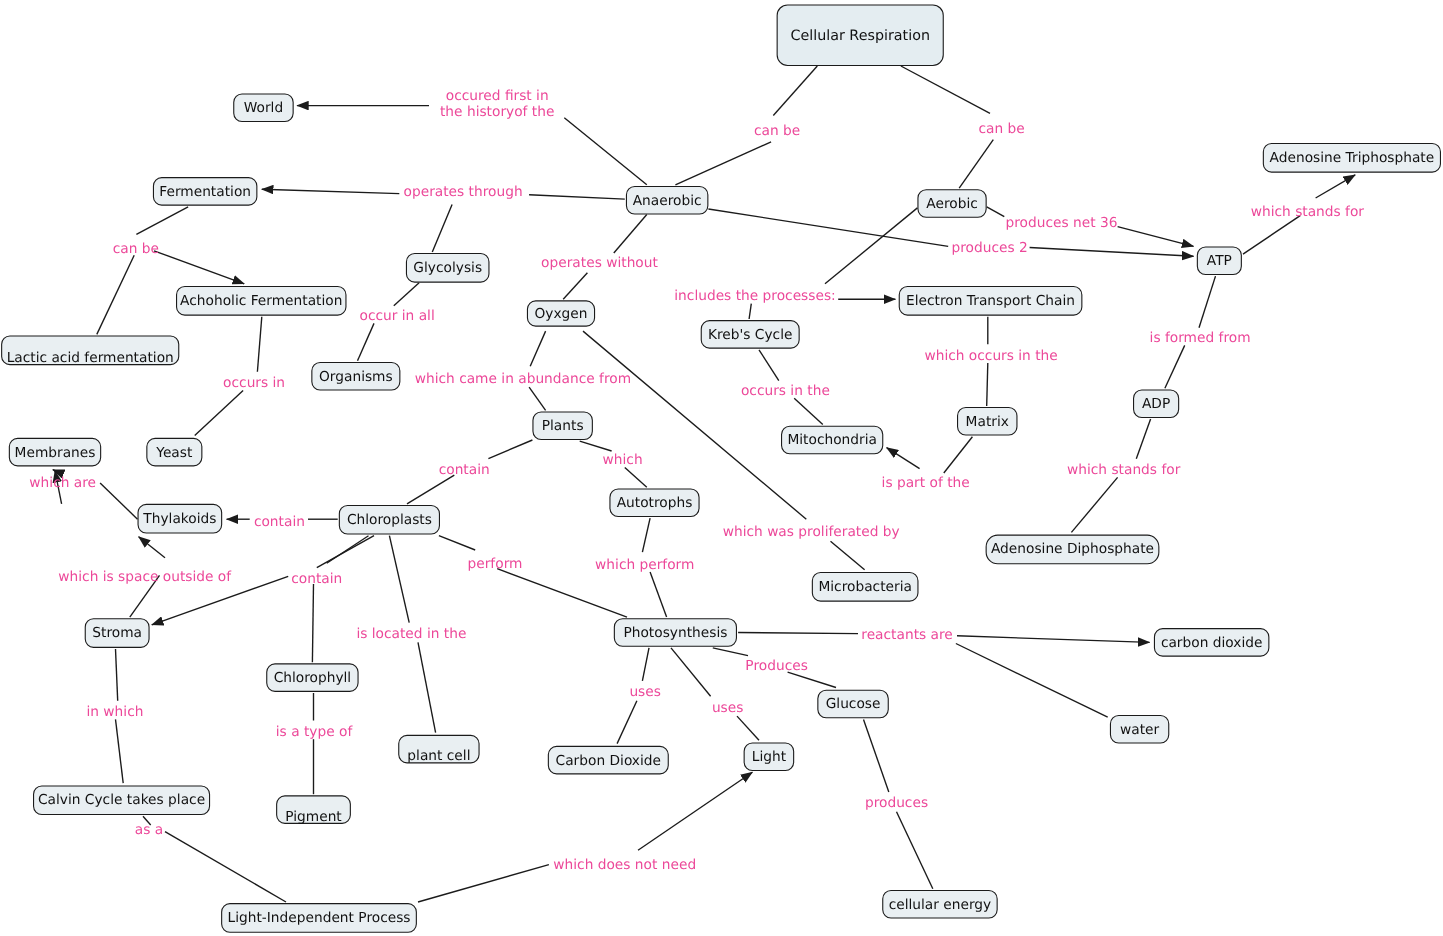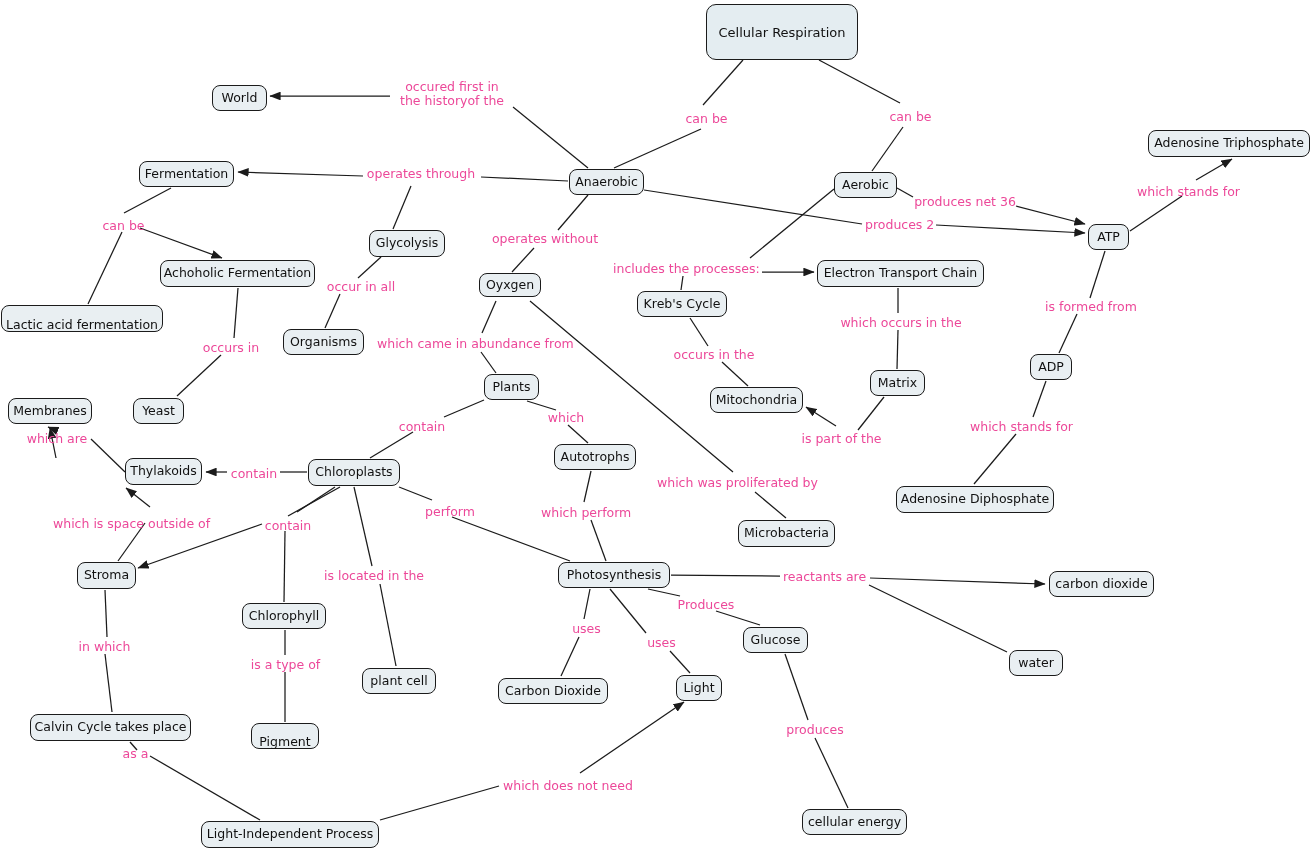--- a/index.html
+++ b/index.html
@@ -219,21 +219,21 @@
       </div>
       <div class="node" style="left: 554px; top: 444px; width: 82px; height: 26px;">
         <span>Autotrophs</span>
       </div>
       <div class="node" style="left: 125px; top: 458px; width: 77px; height: 27px;">
         <span>Thylakoids</span>
       </div>
       <div class="node" style="left: 308px; top: 459px; width: 92px; height: 27px;">
         <span>Chloroplasts</span>
       </div>
-      <div class="node" style="left: 896px; top: 486px; width: 158px; height: 27px;">
+      <div class="node" style="left: 896px; top: 486px; width: 158px; height: 27px; border-radius: 11px;">
         <span>Adenosine Diphosphate</span>
       </div>
       <div class="node" style="left: 738px; top: 520px; width: 97px; height: 27px;">
         <span>Microbacteria</span>
       </div>
       <div class="node" style="left: 77px; top: 562px; width: 59px; height: 27px;">
         <span>Stroma</span>
       </div>
       <div class="node" style="left: 558px; top: 562px; width: 112px; height: 26px;">
         <span>Photosynthesis</span>
@@ -243,21 +243,21 @@
       </div>
       <div class="node" style="left: 242px; top: 603px; width: 84px; height: 26px;">
         <span>Chlorophyll</span>
       </div>
       <div class="node" style="left: 743px; top: 627px; width: 65px; height: 26px;">
         <span>Glucose</span>
       </div>
       <div class="node" style="left: 1009px; top: 650px; width: 54px; height: 26px;">
         <span>water</span>
       </div>
-      <div class="node" style="left: 362px; top: 668px; width: 74px; height: 26px;">
+      <div class="node" style="left: 362px; top: 668px; width: 74px; height: 26px; align-items: flex-end;">
         <span>plant cell</span>
       </div>
       <div class="node" style="left: 676px; top: 675px; width: 46px; height: 26px;">
         <span>Light</span>
       </div>
       <div class="node" style="left: 498px; top: 678px; width: 110px; height: 26px;">
         <span>Carbon Dioxide</span>
       </div>
       <div class="node" style="left: 30px; top: 714px; width: 161px; height: 27px;">
         <span>Calvin Cycle takes place</span>

